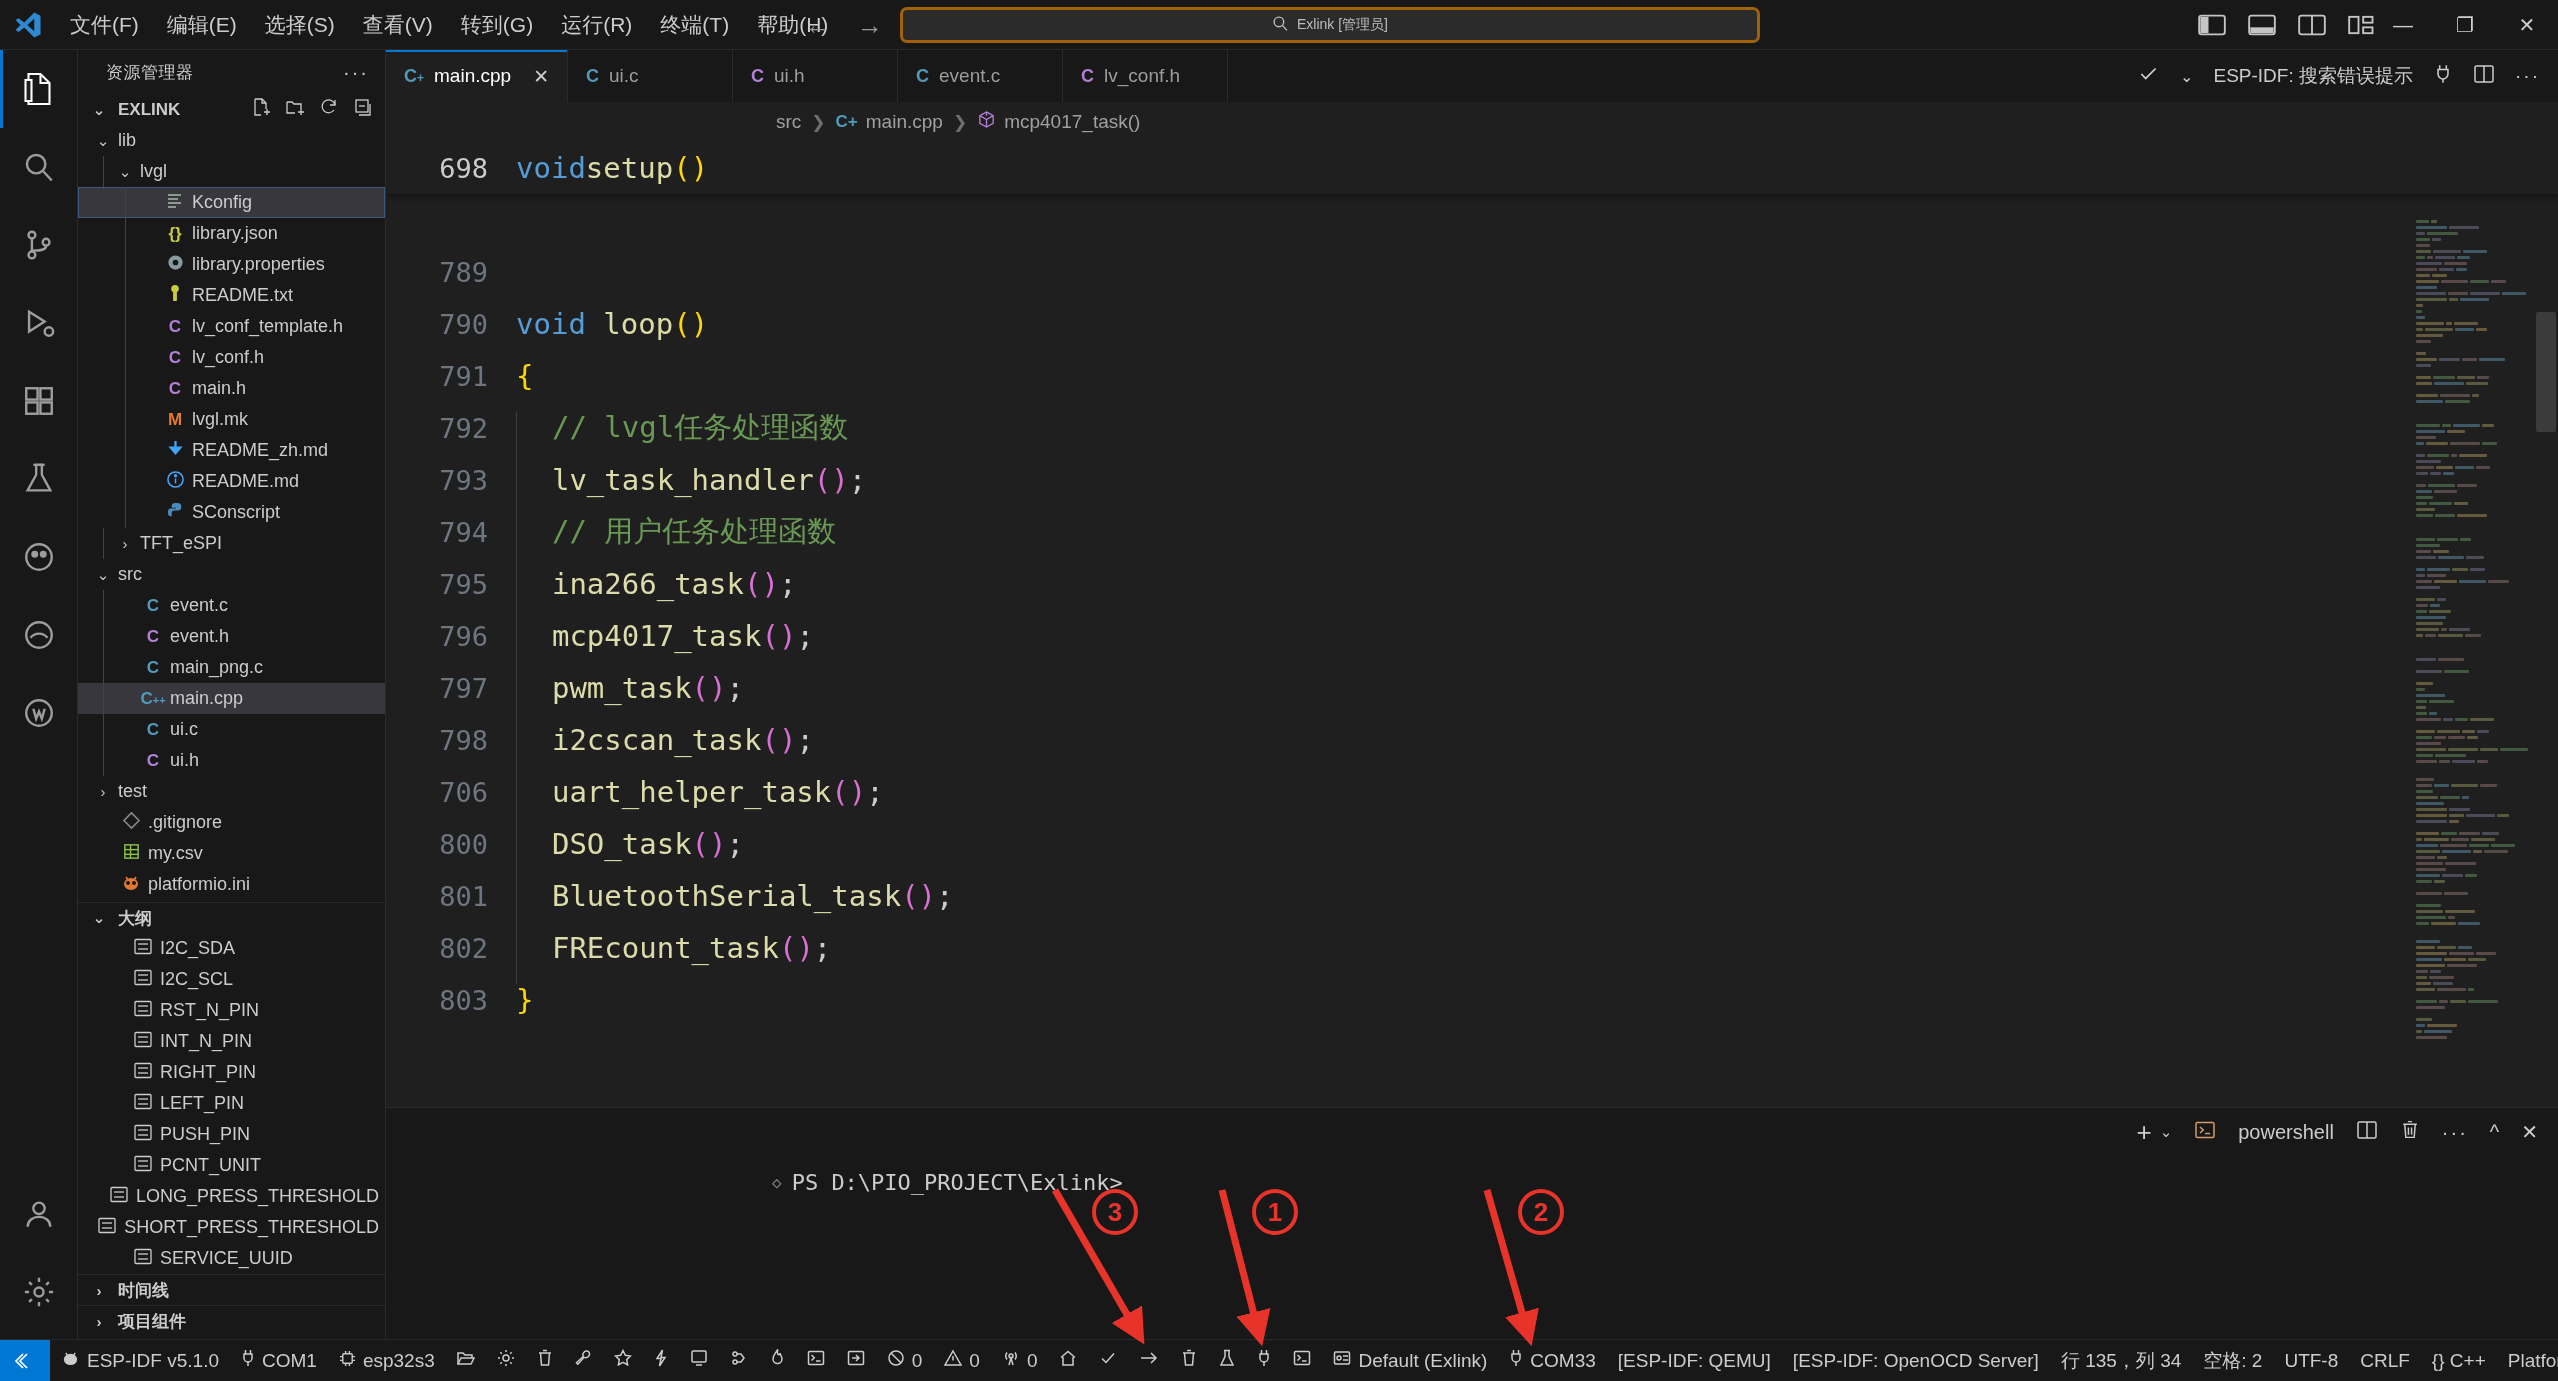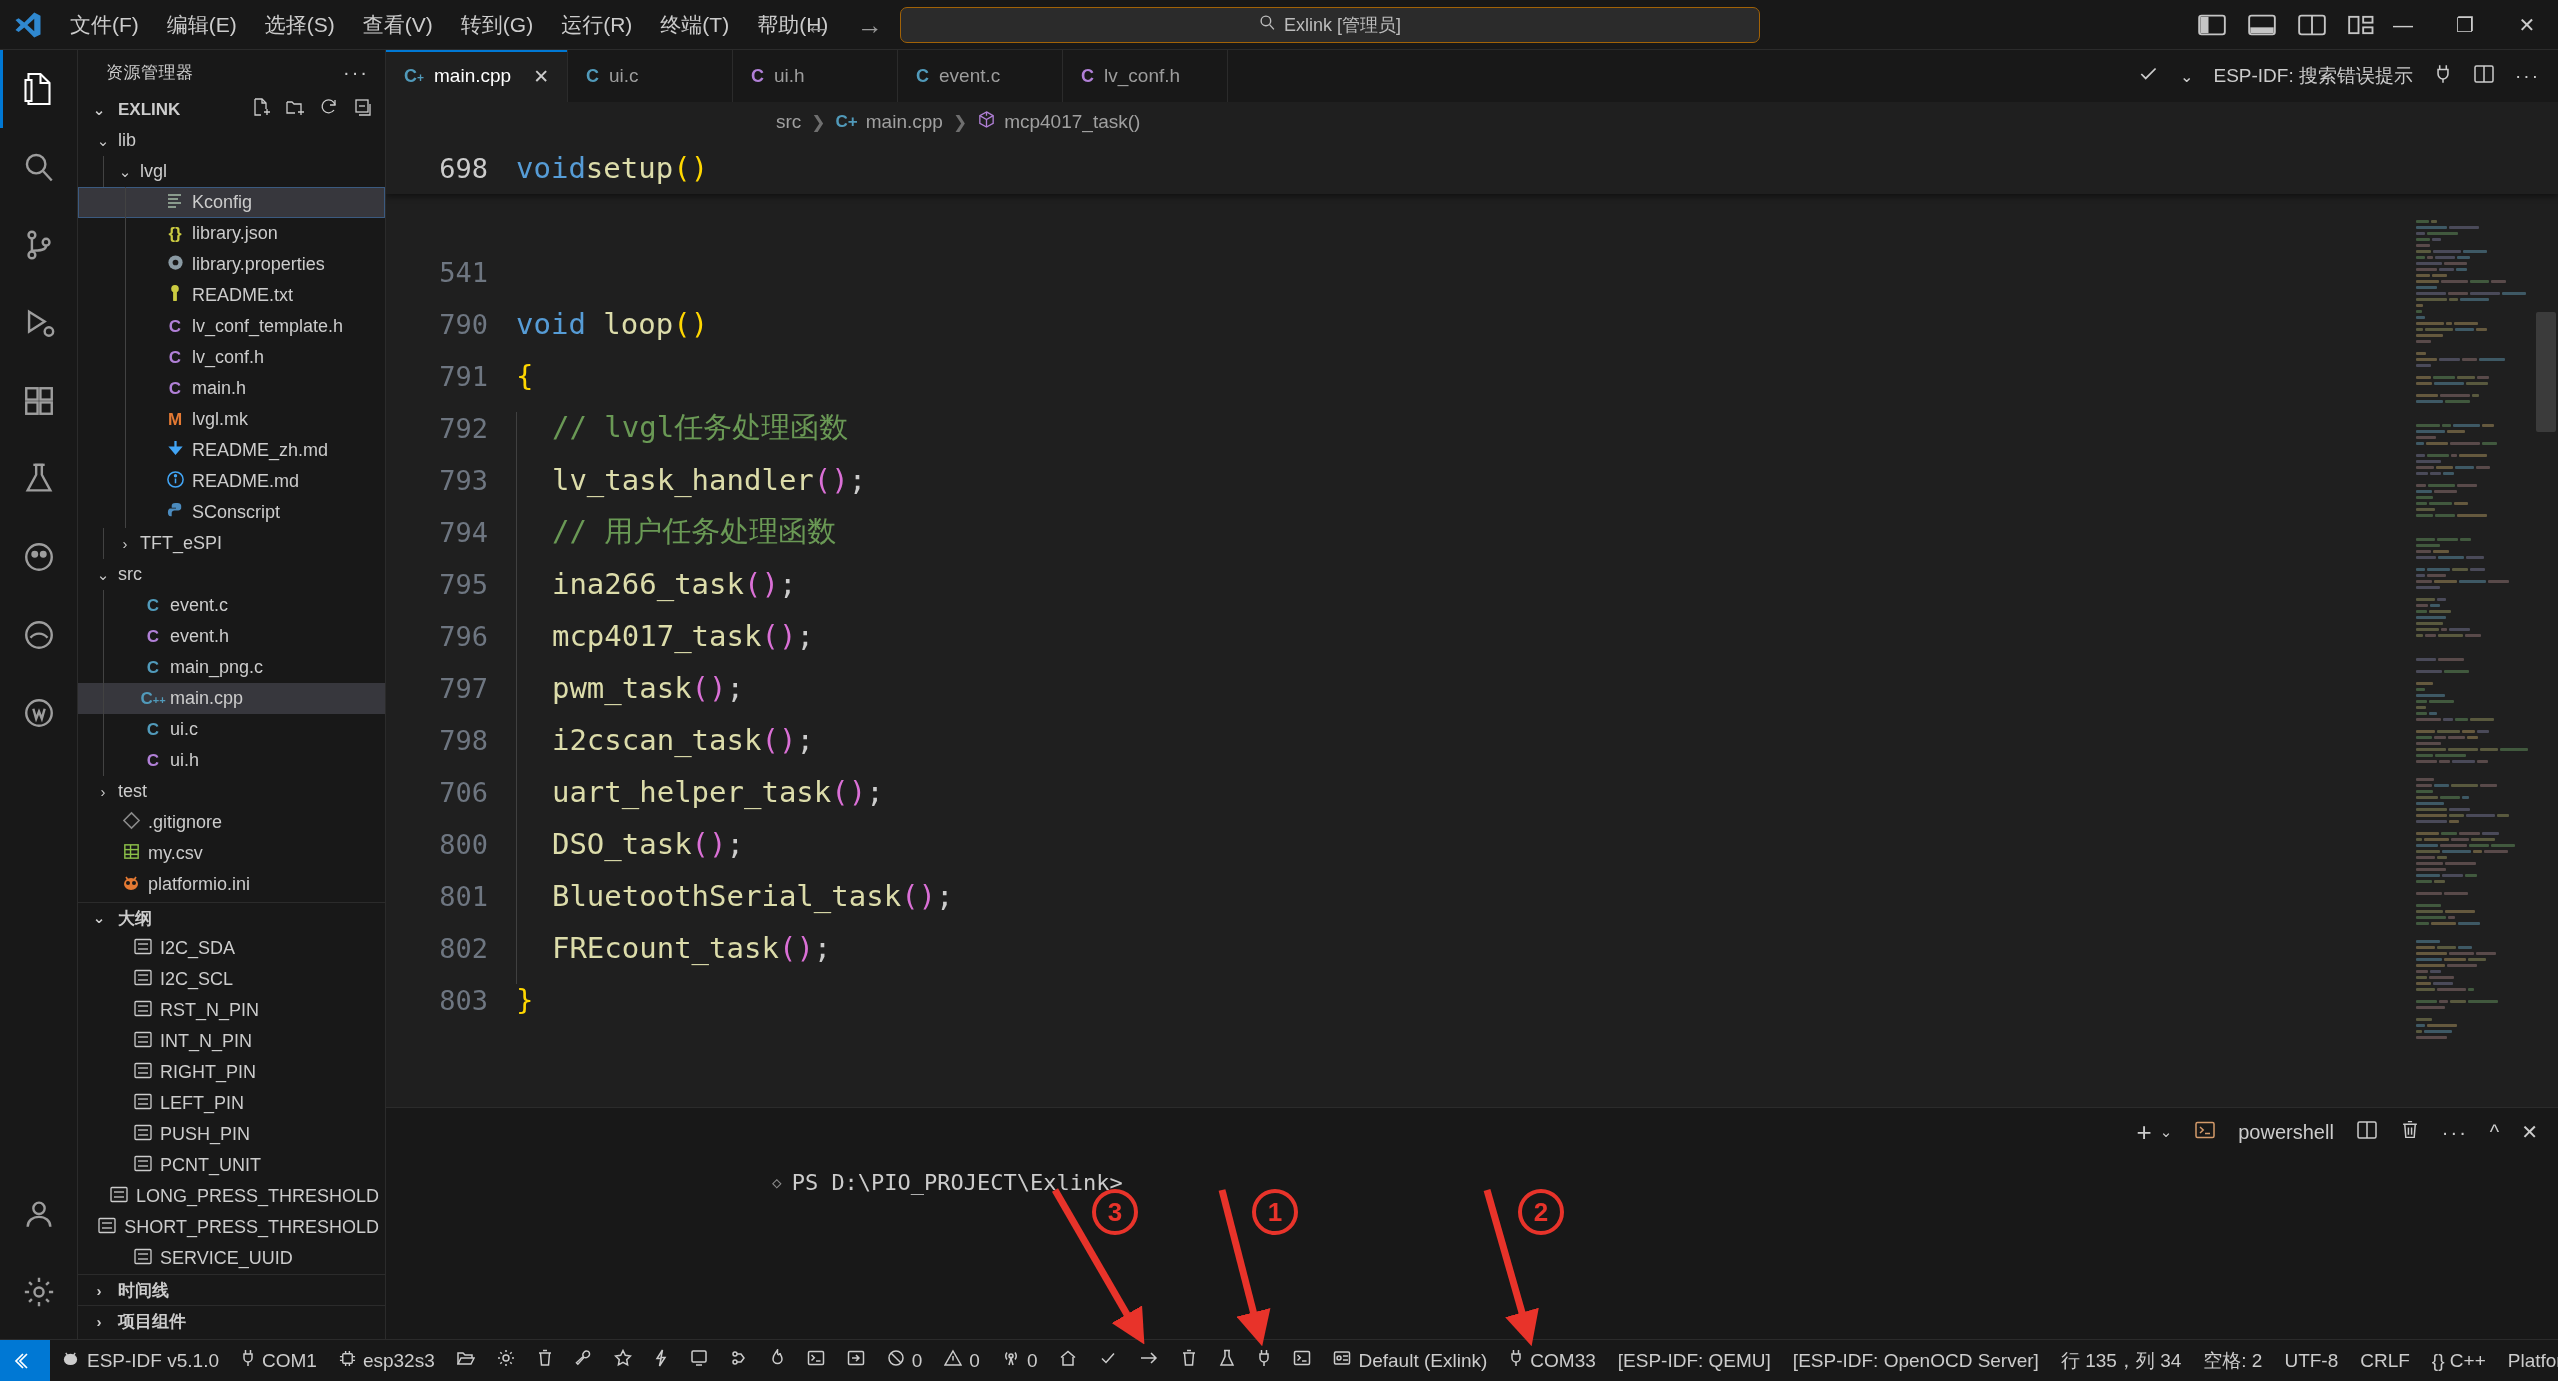--- a/index.html
+++ b/index.html
@@ -20,23 +20,23 @@
   .vs-logo{ width:56px; display:flex; align-items:center; justify-content:center; }
   .menu{ display:flex; align-items:flex-start; height:100%; }
   .menu-item{
     padding:0 14px; height:50px; line-height:50px; font-size:21px; color:#cccccc;
     white-space:nowrap; cursor:default;
   }
   .nav-arrows{ position:absolute; left:805px; top:0; height:50px; display:flex; align-items:center; gap:26px; }
   .nav-arrow{ font-size:26px; color:#9a9a9a; width:26px; text-align:center; }
   .cmdcenter{
     position:absolute; left:900px; top:7px; width:860px; height:36px;
-    background:#2b2b2b; border:1px solid #a16207; border-radius:7px;
+    background:#2b2b2b; border:3px solid #a16207; border-radius:7px;
     display:flex; align-items:center; justify-content:center; gap:8px;
-    font-size:18px; color:#bdbdbd;
+    font-size:14px; color:#bdbdbd;
   }
   .win-actions{ position:absolute; right:182px; top:0; height:50px; display:flex; align-items:center; gap:22px; }
   .layout-icon{ width:28px; height:22px; display:block; }
   .win-ctrls{ position:absolute; right:0; top:0; height:50px; display:flex; }
   .win-btn{ width:62px; height:50px; display:flex; align-items:center; justify-content:center; font-size:20px; color:#cccccc; }
 
   
   .body{ display:flex; flex:1; min-height:0; }
 
   
@@ -730,21 +730,21 @@
       </div>
 
       <div class="editor">
         <div class="codewrap">
           <div class="code-scroll" id="codebody">
               <div class="codeline" style="visibility: hidden;">
                 <span class="lnum">788</span>
                 <span class="ctext"><span class="p1">}</span></span>
               </div>
               <div class="codeline">
-                <span class="lnum">541</span>
+                <span class="lnum">789</span>
                 <span class="ctext"></span>
               </div>
               <div class="codeline">
                 <span class="lnum">790</span>
                 <span class="ctext"><span class="kw">void</span><span class="plain"> </span><span class="fn">loop</span><span class="p1">(</span><span class="p1">)</span></span>
               </div>
               <div class="codeline">
                 <span class="lnum">791</span>
                 <span class="ctext"><span class="p1">{</span></span>
               </div>

